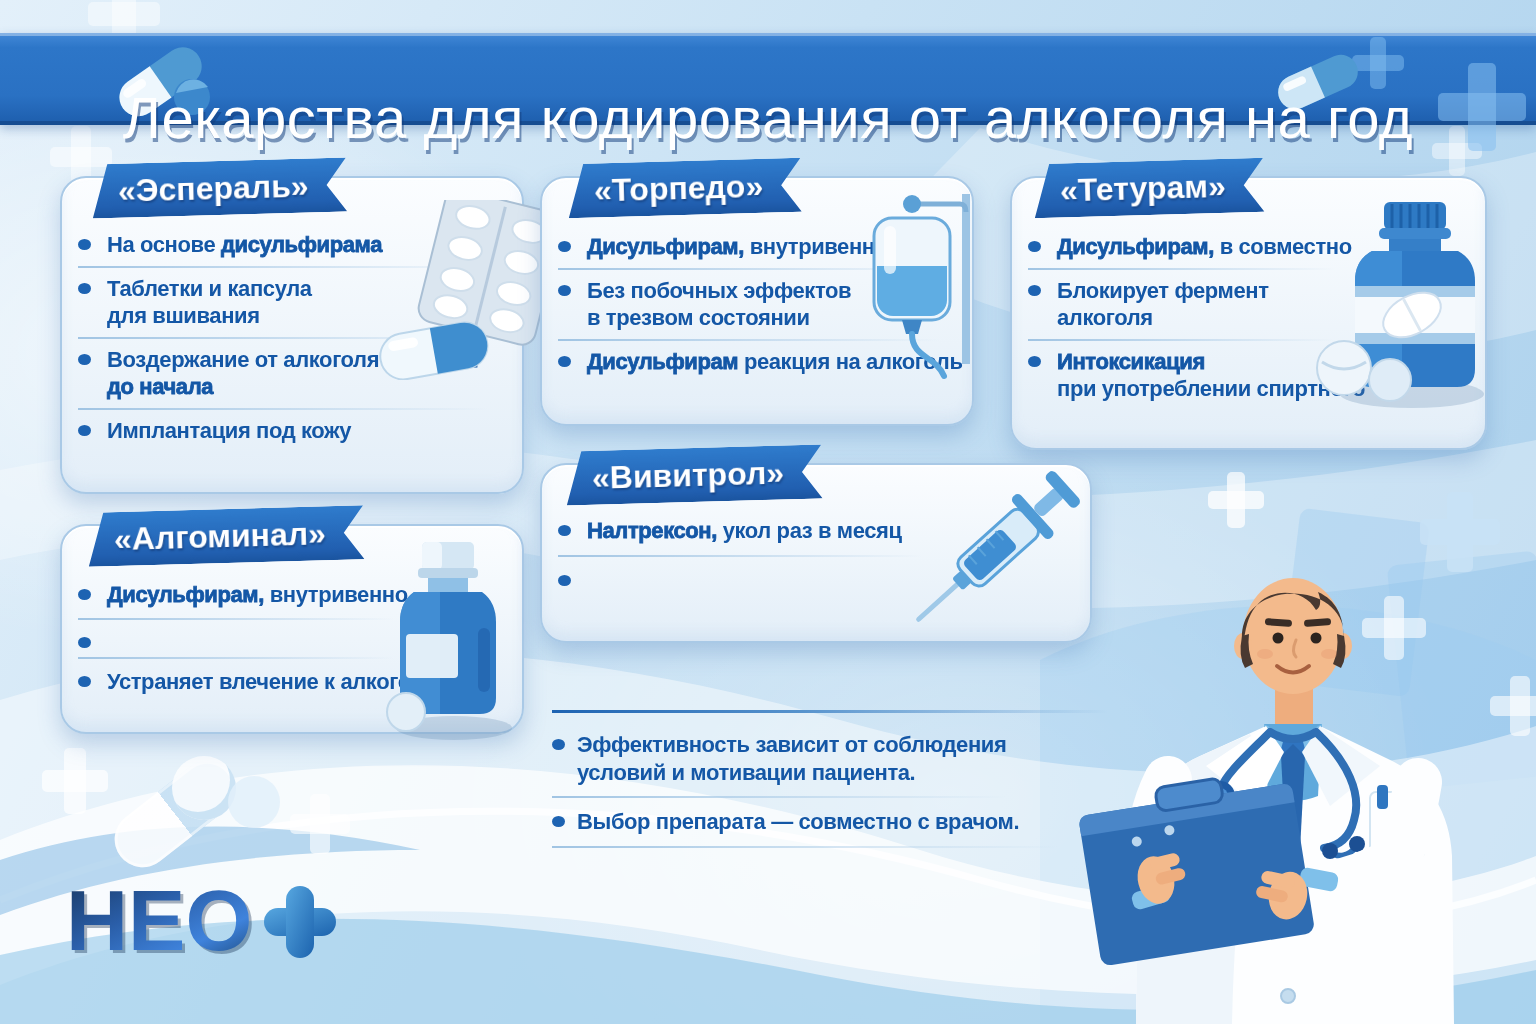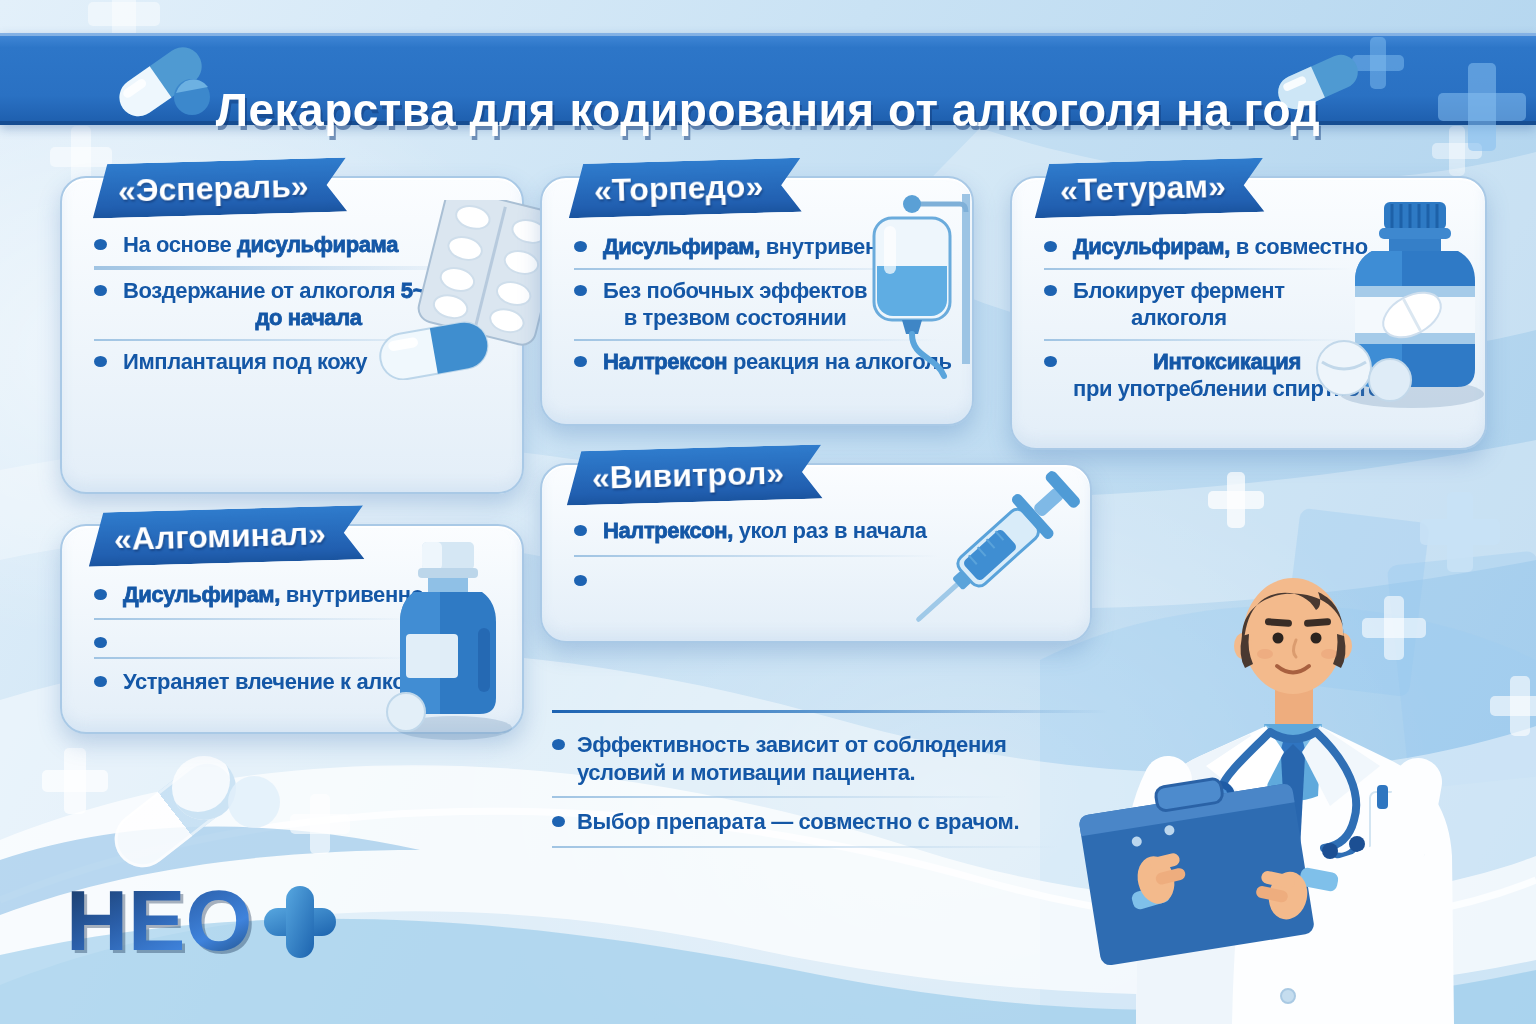--- a/index.html
+++ b/index.html
@@ -20,37 +20,37 @@
   .ghost-capsule{position:absolute;width:138px;height:56px;border-radius:28px;z-index:1;
     background:linear-gradient(90deg,rgba(255,255,255,.85) 50%,rgba(196,223,243,.9) 50%);
     transform:rotate(-38deg);box-shadow:inset 0 0 0 3px rgba(255,255,255,.5);}
   .ghost-pill{position:absolute;border-radius:50%;z-index:1;}
 
   
   .banner{position:absolute;left:0;top:33px;width:1536px;height:92px;z-index:2;
     background:linear-gradient(180deg,#4389d8 0%,#2d76c8 16%,#2a71c3 68%,#1d5dac 100%);
     box-shadow:inset 0 3px 0 rgba(255,255,255,.35), inset 0 -4px 0 rgba(10,45,95,.35), 0 4px 10px rgba(30,80,150,.3);}
   .banner .title{position:absolute;left:0;top:0;width:100%;height:100%;display:flex;align-items:center;justify-content:center;
-    color:#fff;font-size:46px;font-weight:700;letter-spacing:.5px;white-space:nowrap;
+    color:#fff;font-size:58px;font-weight:400;letter-spacing:.5px;white-space:nowrap;
     text-shadow:2px 4px 0 rgba(16,58,122,.5);}
   .banner .bcross{position:absolute;}
   .banner .bcross::before{content:"";position:absolute;left:34%;top:0;width:32%;height:100%;background:var(--c);border-radius:5px;}
   .banner .bcross::after{content:"";position:absolute;top:34%;left:0;height:32%;width:100%;background:var(--c);border-radius:5px;}
 
   
   .card{position:absolute;z-index:2;border:2px solid #a9c9e6;border-radius:26px;
     background:linear-gradient(180deg,#fbfdff 0%,#eef5fb 55%,#e3eef8 100%);
     box-shadow:0 10px 22px rgba(70,120,180,.28), inset 0 2px 0 #fff, inset 0 -8px 12px rgba(160,195,225,.18);}
   .ribbon{position:absolute;top:-17px;display:inline-flex;align-items:center;height:54px;
     padding:0 38px 0 26px;color:#fff;font-size:32px;font-weight:700;white-space:nowrap;
     background:linear-gradient(180deg,#2f7ccd 0%,#215fb0 80%,#1a549f 100%);
     clip-path:polygon(16px 0,100% 0,calc(100% - 20px) 50%,100% 100%,0 100%);
     transform:rotate(-1.6deg);text-shadow:1px 2px 2px rgba(10,40,90,.45);
     filter:drop-shadow(0 5px 5px rgba(30,70,140,.35));}
-  .rows{position:absolute;left:32px;right:16px;text-align:center;}
+  .rows{position:absolute;left:16px;right:16px;}
   .row{display:flex;align-items:flex-start;gap:16px;padding:7px 0;}
   .dot{flex:0 0 auto;width:13px;height:11px;border-radius:50%;background:#1d63b2;margin-top:8px;}
   .txt{margin:0;font-size:22px;line-height:1.25;letter-spacing:-.4px;color:#1457a6;font-weight:700;white-space:pre;}
   .txt .b{-webkit-text-stroke:.8px currentColor;}
   .sep{height:2px;background:linear-gradient(90deg,#a0c4e3 0%,rgba(160,196,227,0) 96%);}
   .card .icon{position:absolute;z-index:3;}
 
   
   .notes{position:absolute;left:552px;top:700px;width:565px;z-index:2;}
   .notes h2{margin:0;font-size:32px;font-weight:700;color:#14559f;letter-spacing:-.3px;}
@@ -139,20 +139,25 @@
         <path d="M62,128 h31 a23,23 0 0 1 0,46 h-31 Z" fill="#3f8ecf"></path>
         <rect x="18" y="134" width="30" height="10" rx="5" fill="#ffffff" opacity=".9"></rect>
       </g>
     </svg>
     <div class="rows" style="top:46px;">
       <div class="row">
           <i class="dot"></i>
           <p class="txt"><span>На основе </span><span class="b">дисульфирама</span></p>
         </div>
       <div class="sep"></div>
+      <div class="row">
+          <i class="dot"></i>
+          <p class="txt"><span>Таблетки и капсула
+для вшивания</span></p>
+        </div>
       <div class="sep"></div>
       <div class="row">
           <i class="dot"></i>
           <p class="txt"><span>Воздержание от алкоголя </span><span class="b">5~7 дней</span><span>
 </span><span class="b">до начала</span></p>
         </div>
       <div class="sep"></div>
       <div class="row">
           <i class="dot"></i>
           <p class="txt"><span>Имплантация под кожу</span></p>
@@ -179,21 +184,21 @@
         </div>
       <div class="sep"></div>
       <div class="row">
           <i class="dot"></i>
           <p class="txt"><span>Без побочных эффектов
 в трезвом состоянии</span></p>
         </div>
       <div class="sep"></div>
       <div class="row">
           <i class="dot"></i>
-          <p class="txt"><span class="b">Налтрексон</span><span> реакция на алкоголь</span></p>
+          <p class="txt"><span class="b">Дисульфирам</span><span> реакция на алкоголь</span></p>
         </div>
     </div>
   </section>
 
   <section class="card" style="left:1010px;top:176px;width:473px;height:270px;">
     <div class="ribbon" style="left:22px;">«Тетурам»</div>
     <svg class="icon" style="left:288px;top:20px;" width="190" height="215" viewBox="0 0 190 215">
       <ellipse cx="112" cy="196" rx="72" ry="14" fill="rgba(90,130,170,.25)"></ellipse>
       <rect x="84" y="4" width="62" height="28" rx="6" fill="#2e7ac4"></rect>
       <g stroke="#1d61a8" stroke-width="3">
@@ -285,21 +290,21 @@
             <line x1="120" y1="72" x2="120" y2="84"></line>
           </g>
         <rect x="152" y="58" width="11" height="56" rx="5" fill="#4f9bd6"></rect>
         <rect x="163" y="79" width="32" height="14" rx="5" fill="#7fb9e6"></rect>
         <rect x="192" y="64" width="12" height="44" rx="5" fill="#4f9bd6"></rect>
       </g>
     </svg>
     <div class="rows" style="top:42px;">
       <div class="row" style="padding:10px 0;">
           <i class="dot"></i>
-          <p class="txt"><span class="b">Налтрексон,</span><span> укол раз в начала</span></p>
+          <p class="txt"><span class="b">Налтрексон,</span><span> укол раз в месяц</span></p>
         </div>
       <div class="sep" style="width:380px;"></div>
       <div class="row" style="padding:10px 0;">
           <i class="dot"></i>
         </div>
     </div>
   </section>
 
   <section class="notes">
     <div class="underline"></div>

